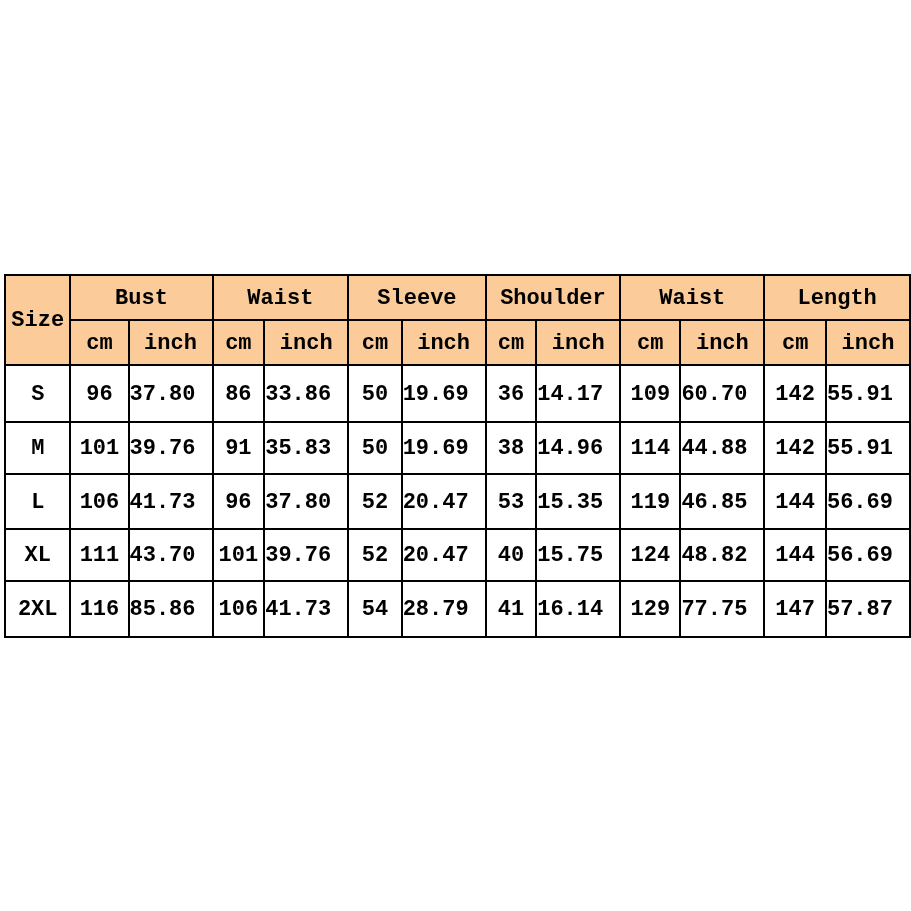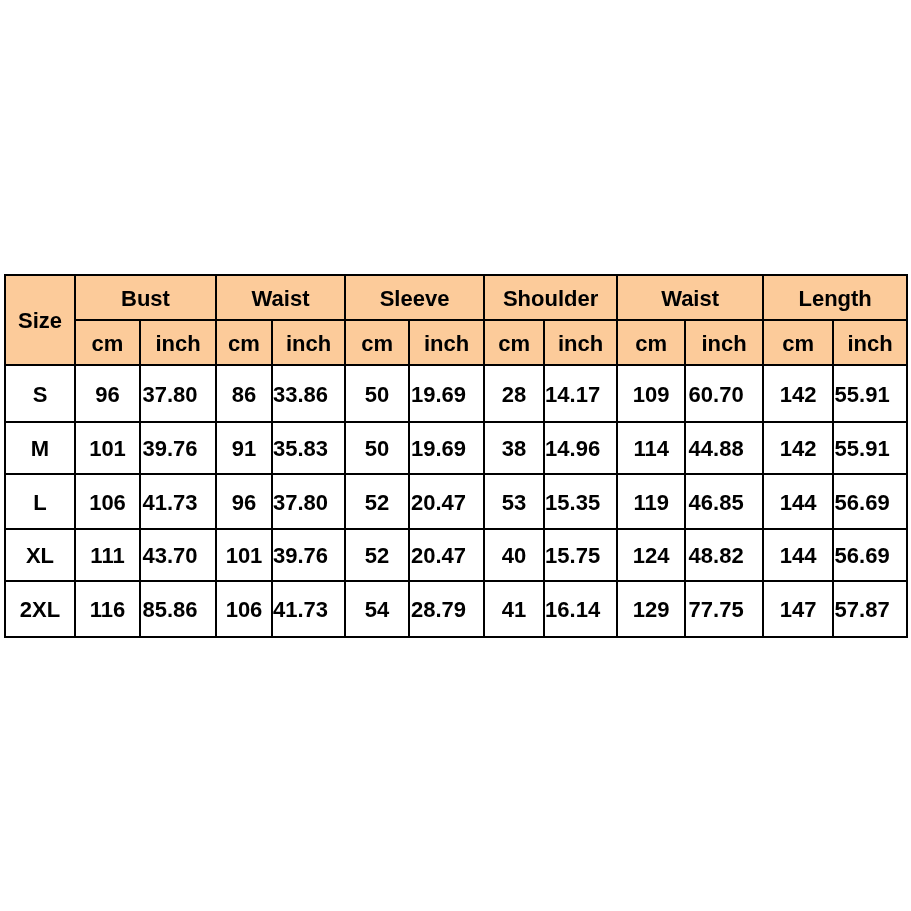--- a/index.html
+++ b/index.html
@@ -7,20 +7,21 @@
   body{
     width:911px;height:911px;background:#ffffff;
     font-family:"Liberation Sans", sans-serif;
     overflow:hidden;
   }
   #chart-wrap{position:absolute;left:4px;top:274px;filter:opacity(100%);}
   table.size-table{
     border-collapse:collapse;
     table-layout:fixed;
     border:2px solid #000;
+    font-family:Liberation Mono, monospace;
   }
   table.size-table td, table.size-table th{
     border:2px solid #000;
     text-align:center;
     vertical-align:middle;
     font-weight:bold;
     font-size:22px;
     line-height:1;
     color:#000000;
     padding:0;
@@ -102,21 +103,21 @@
     </thead>
     <tbody id="tbody">
         <tr>
           <td class="c-size">S</td>
           <td>96</td>
           <td class="dec">37.80</td>
           <td>86</td>
           <td class="dec">33.86</td>
           <td>50</td>
           <td class="dec">19.69</td>
-          <td>28</td>
+          <td>36</td>
           <td class="dec">14.17</td>
           <td>109</td>
           <td class="dec">60.70</td>
           <td>142</td>
           <td class="dec">55.91</td>
         </tr>
         <tr>
           <td class="c-size">M</td>
           <td>101</td>
           <td class="dec">39.76</td>

